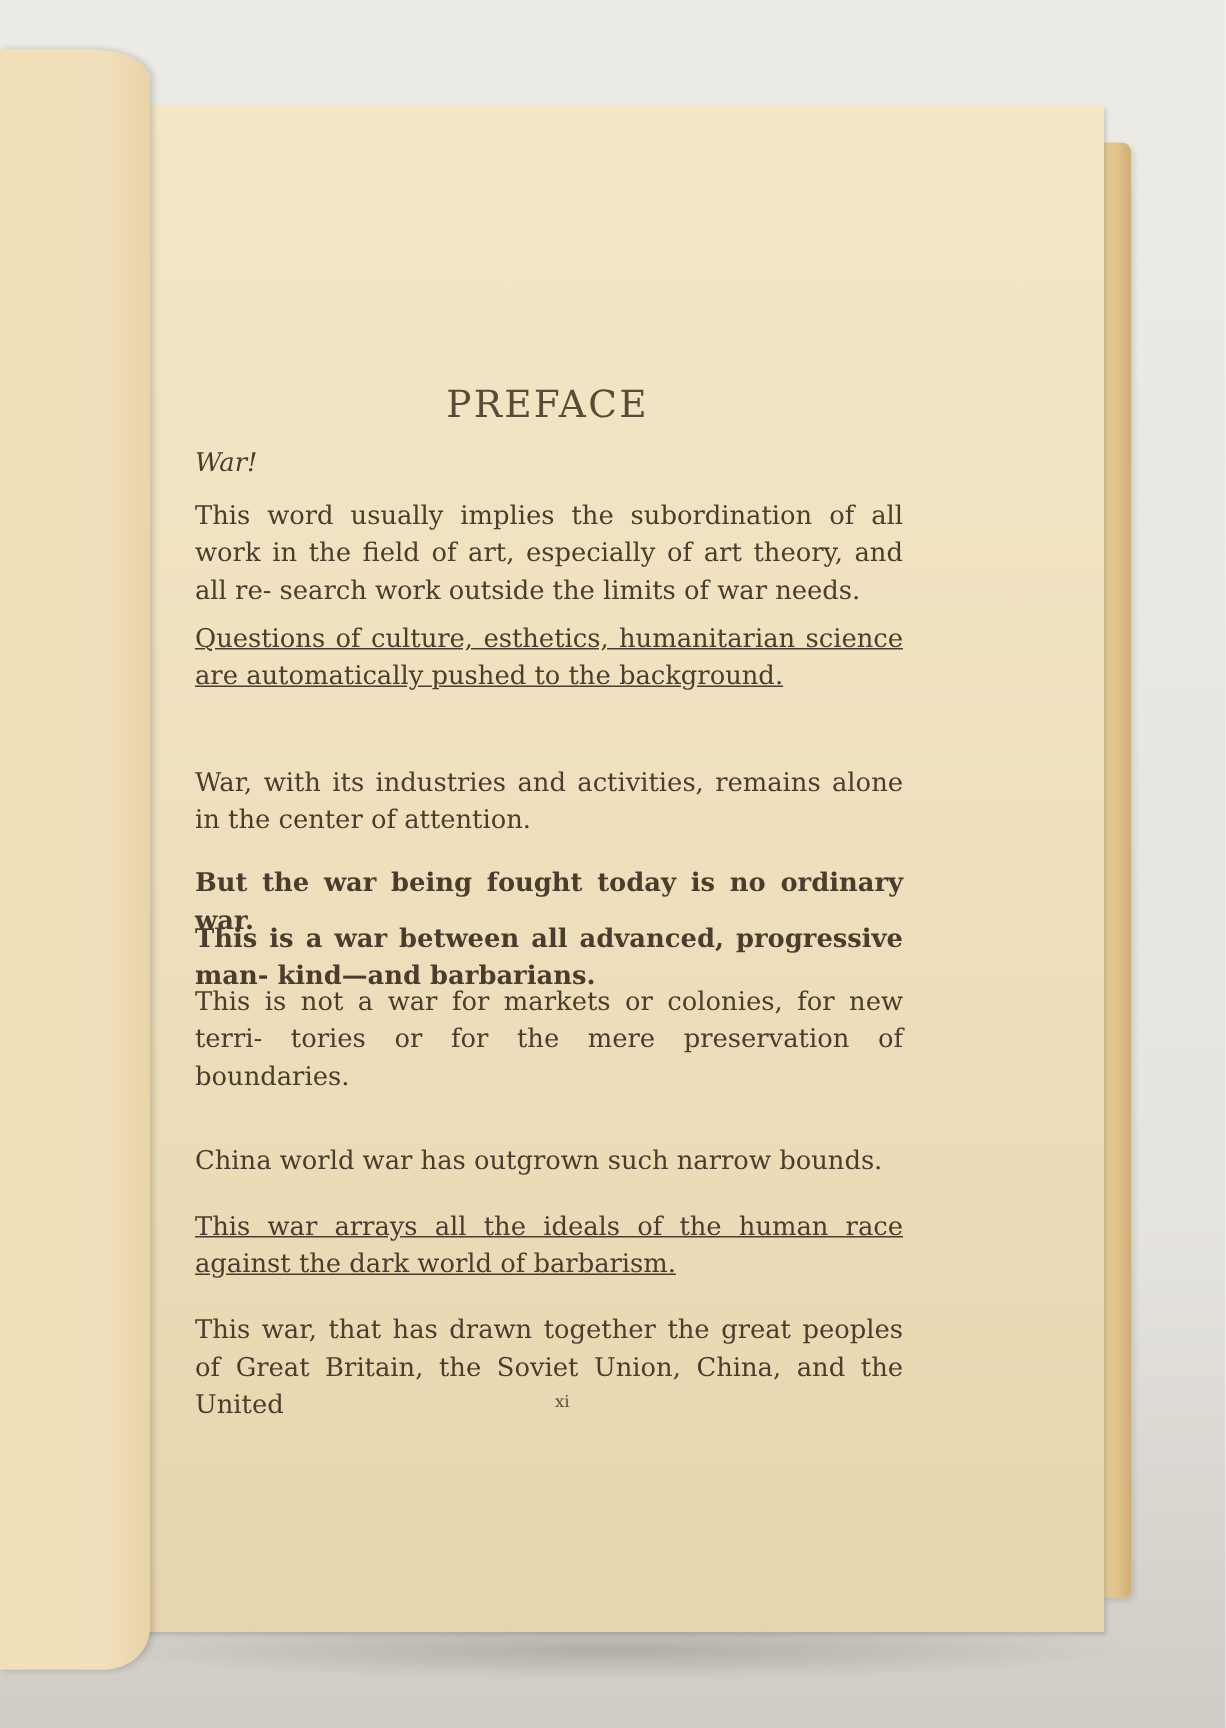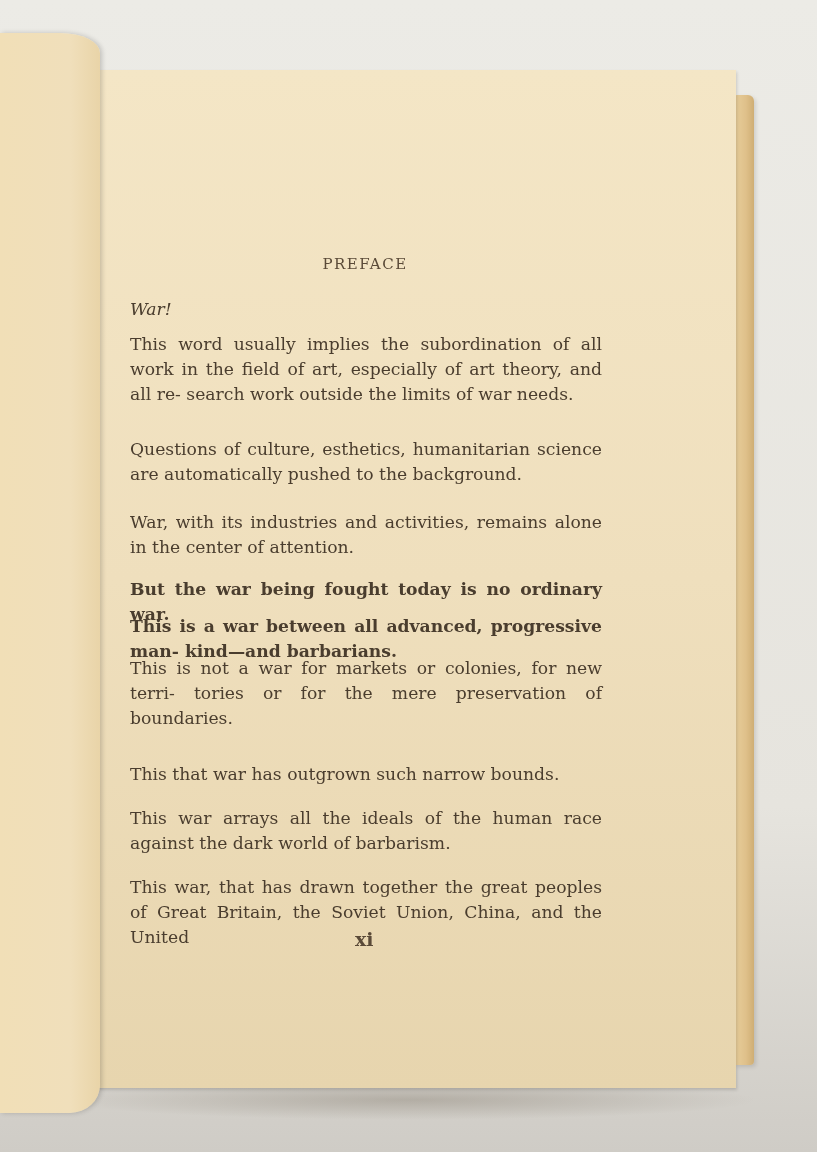--- a/index.html
+++ b/index.html
@@ -29,51 +29,51 @@
       border-top-right-radius: 40px 20px;
       border-bottom-right-radius: 30px 28px;
       box-shadow: 2px 0 5px rgba(0,0,0,0.18);
     }
     .text-block {
       position: absolute; left: 130px; top: 0; width: 475px;
       color: #4a3e30;
     }
     .heading {
       position: absolute; left: 130px; top: 255px; width: 470px;
-      text-align: center; font-size: 15px; letter-spacing: 1.5px; color: #5a4a38;
+      text-align: center; font-size: 25px; letter-spacing: 1.5px; color: #5a4a38;
     }
     .para {
       position: absolute; left: 0; width: 472px;
       font-size: 17.2px; line-height: 25px; text-align: justify;
       text-align-last: left; color: #4a3d2e;
     }
     .para.full { text-align-last: justify; }
     .page-number {
-      position: absolute; left: 355px; top: 928px;
-      font-size: 19px; color: #5a4a38; font-weight: bold;
+      position: absolute; left: 370px; top: 928px;
+      font-size: 11px; color: #5a4a38;
     }
   </style>
 </head>
 <body>
 
 <div></div>
 <div class="shadow-under"></div>
 <div class="back-cover"></div>
 
 <div class="right-page"></div>
 <div class="left-page"></div>
 
 <div class="heading">PREFACE</div>
 
 <div class="text-block">
   <div class="para" style="top:297px;font-style:italic;">War!</div>
   <div class="para" style="top:332px;">This word usually implies the subordination of all work in the field of art, especially of art theory, and all re- search work outside the limits of war needs.</div>
-  <div class="para" style="top:437px;">Questions of culture, esthetics, humanitarian science are automatically pushed to the background.</div>
+  <div class="para" style="top:414px;text-decoration:underline;">Questions of culture, esthetics, humanitarian science are automatically pushed to the background.</div>
   <div class="para" style="top:510px;">War, with its industries and activities, remains alone in the center of attention.</div>
   <div class="para full" style="top:577px;font-weight:bold;">But the war being fought today is no ordinary war.</div>
   <div class="para" style="top:614px;font-weight:bold;">This is a war between all advanced, progressive man- kind—and barbarians.</div>
   <div class="para" style="top:656px;">This is not a war for markets or colonies, for new terri- tories or for the mere preservation of boundaries.</div>
-  <div class="para" style="top:762px;">This that war has outgrown such narrow bounds.</div>
-  <div class="para" style="top:806px;">This war arrays all the ideals of the human race against the dark world of barbarism.</div>
+  <div class="para" style="top:762px;">China world war has outgrown such narrow bounds.</div>
+  <div class="para" style="top:806px;text-decoration:underline;">This war arrays all the ideals of the human race against the dark world of barbarism.</div>
   <div class="para full" style="top:875px;">This war, that has drawn together the great peoples of Great Britain, the Soviet Union, China, and the United</div>
 </div>
 
 <div class="page-number">xi</div>
 
 </body></html>

